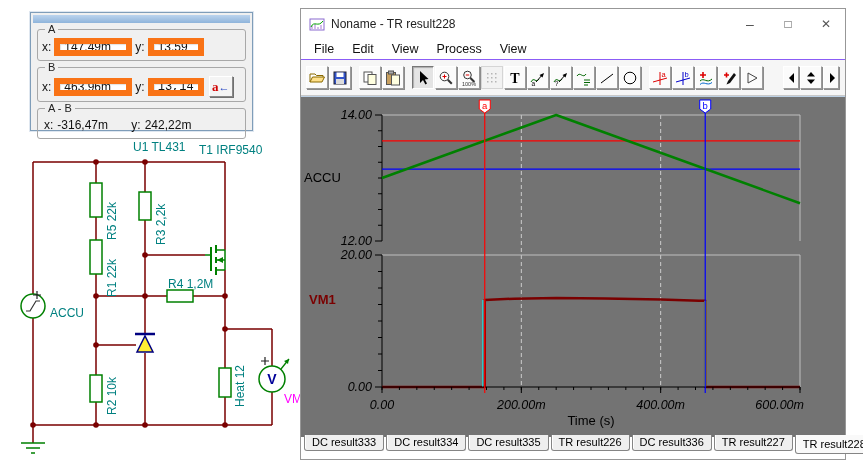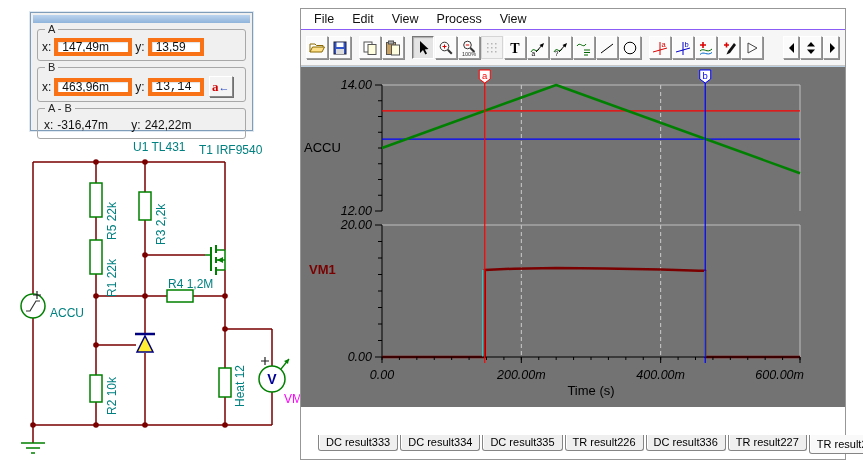--- a/index.html
+++ b/index.html
@@ -6,21 +6,21 @@
     font-family:"Liberation Sans",sans-serif;-webkit-font-smoothing:antialiased;}
   *{box-sizing:border-box;}
 
   
   .cursor-panel{position:absolute;left:30px;top:12px;width:223px;height:119px;
     background:#f0f0f0;border:1px solid #7f9db9;box-shadow:0 0 0 1px #dfe7f0;}
   .cp-title{height:8px;margin:2px;background:linear-gradient(#bcd4ee,#8fb4da);}
   .cp-group{position:relative;border:1px solid #a8a8a8;border-radius:3px;margin:6px 6px 0 6px;padding:8px 4px 4px 4px;}
   .cp-group-label{position:absolute;top:-7px;left:7px;background:#f0f0f0;padding:0 3px;font-size:11px;color:#222;}
   .cp-row{display:flex;align-items:center;gap:3px;font-size:12px;color:#111;}
-  .cp-row input{height:18px;border:4px solid #f97316;box-shadow:inset 1px 1px 1px rgba(0,0,0,.12);
+  .cp-row input{height:18px;border:6px solid #f97316;box-shadow:inset 1px 1px 1px rgba(0,0,0,.12);
     font-family:"Liberation Sans",sans-serif;font-size:12px;padding:1px 4px;background:#fff;color:#111;}
   .inp-x{width:78px;} .inp-y{width:56px;}
   .jump-btn{width:24px;height:21px;margin-left:2px;background:#f4f4f4;border:1px solid #888;
     border-top-color:#fff;border-left-color:#fff;box-shadow:1px 1px 0 #707070;font-size:13px;line-height:17px;
     text-align:center;cursor:default;padding:0;}
   .jump-btn b{color:#d00000;font-family:"Liberation Serif",serif;}
   .jump-btn span{color:#2040c0;font-size:11px;}
   .cp-static{display:flex;font-size:12px;color:#111;gap:4px;padding:1px 2px 2px 2px;}
   .cp-static .v{min-width:70px;}
 
@@ -42,21 +42,21 @@
   .tb-btn{width:22px;height:23px;margin-right:1px;background:#fbfbfb;border:1px solid #9a9a9a;
     border-top-color:#ffffff;border-left-color:#ffffff;box-shadow:1px 1px 0 #8c8c8c;
     display:flex;align-items:center;justify-content:center;padding:0;}
   .tb-btn.pressed{background:#e4e4e4;border-color:#fff;border-top-color:#777;border-left-color:#777;
     box-shadow:inset 1px 1px 1px rgba(0,0,0,.25);}
   .tb-btn.disabled{border-color:#d5d5d5;box-shadow:none;background:#f2f2f2;}
   .tb-sep{width:7px;height:100%;}
   .tb-nav{margin-left:auto;display:flex;align-items:center;}
   .tb-btn.nav-narrow{width:16px;}
   .chartarea{position:relative;height:341px;background:#737373;border-top:1px solid #bcd0e4;}
-  .tabbar{position:absolute;left:17px;right:3px;bottom:4px;height:20px;display:flex;align-items:flex-start;}
+  .tabbar{position:absolute;left:3px;right:3px;bottom:4px;height:20px;display:flex;align-items:flex-start;}
   .tab{font-size:11px;color:#000;background:#efefef;border:1px solid #858585;border-top:none;
     border-radius:0 0 3px 3px;padding:1px 7px 2px 7px;margin-right:2px;height:16px;white-space:nowrap;
     box-shadow:inset 1px 0 0 #fff;cursor:default;}
   .tab.active{background:#f9f9f9;height:19px;padding-top:3px;}
 </style>
 </head>
 <body>
 
 <svg id="circuit" width="863" height="474">
   <g stroke="#7a0000" stroke-width="1.5" fill="none">
@@ -154,20 +154,33 @@
     <div class="cp-static">
       <span>x:</span>
       <span class="v">-316,47m</span>
       <span>y:</span>
       <span class="v">242,22m</span>
     </div>
   </div>
 </div>
 
 <div class="win">
+  <div class="titlebar">
+    <svg width="16" height="16">
+      <rect x="1" y="3" width="14" height="11" fill="#fff" stroke="#8a6ad0"></rect>
+      <path d="M3 13 v-3 M6 13 v-5 M9 13 v-2 M12 13 v-4" stroke="#a878d8" fill="none"></path>
+      <path d="M2 11 C5 4 9 12 14 5" stroke="#00a000" fill="none"></path>
+    </svg>
+    <span class="ttl">Noname - TR result228</span>
+    <span class="win-ctrl-slot" id="win-controls" style="display:flex">
+        <span class="win-ctrl min">–</span>
+        <span class="win-ctrl ">□</span>
+        <span class="win-ctrl ">✕</span>
+      </span>
+  </div>
   <div class="menubar" id="menubar">
       <span class="menu-item">File</span>
       <span class="menu-item">Edit</span>
       <span class="menu-item">View</span>
       <span class="menu-item">Process</span>
       <span class="menu-item">View</span>
     </div>
   <div class="toolbar" id="toolbar">
       <button class="tb-btn">
         <svg width="16" height="16">

